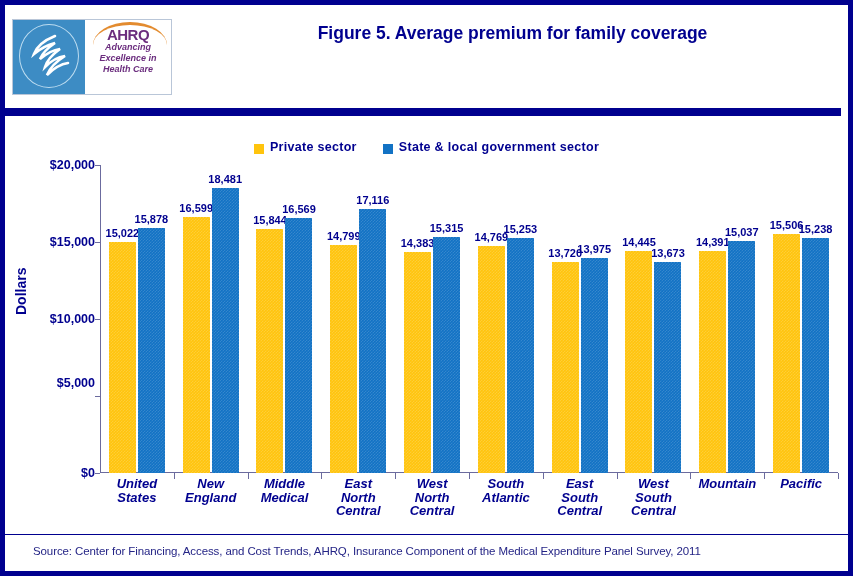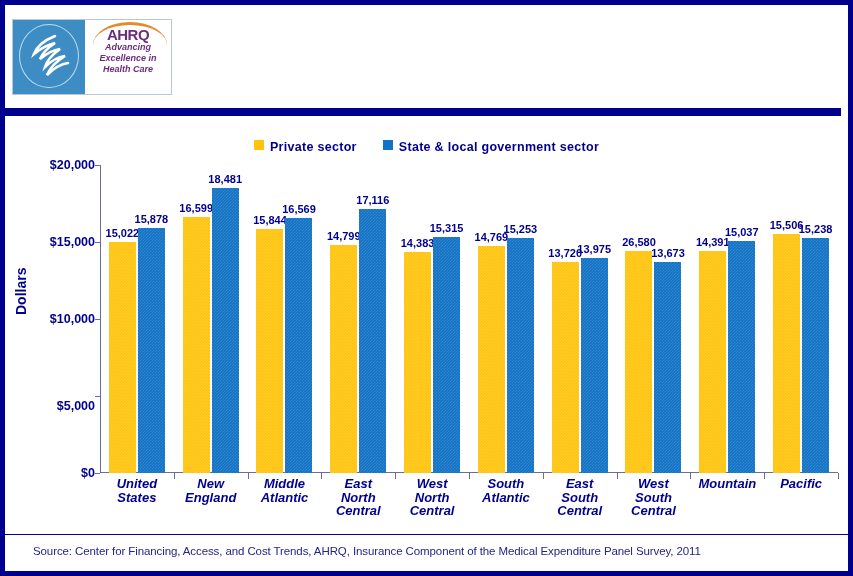--- a/index.html
+++ b/index.html
@@ -119,21 +119,21 @@
     left: 0;
     top: 135px;
     width: 843px;
     display: flex;
     justify-content: center;
     align-items: center;
     gap: 26px;
   }
   .legend-item {
     display: flex;
-    align-items: flex-start;
+    align-items: flex-end;
     gap: 6px;
   }
   .legend-swatch {
     width: 10px;
     height: 10px;
     display: inline-block;
   }
   .legend-label {
     color: #00008f;
     font-size: 12.5px;
@@ -300,41 +300,42 @@
       <div id="ahrq-mark">
         <div id="ahrq-arc"></div>
         <div id="ahrq-word">AHRQ</div>
         <div class="ahrq-tag">Advancing</div>
         <div class="ahrq-tag">Excellence in</div>
         <div class="ahrq-tag">Health Care</div>
       </div>
     </div>
 
     <div id="title">
+      <div>Figure 5. Average premium for family coverage</div>
     </div>
   </div>
 
   <div id="header-rule"></div>
 
   <div id="legend">
       <div class="legend-item">
         <span class="legend-swatch" style="background: rgb(255, 196, 13);"></span>
         <span class="legend-label">Private sector</span>
       </div>
       <div class="legend-item">
         <span class="legend-swatch" style="background: rgb(18, 114, 196);"></span>
         <span class="legend-label">State &amp; local government sector</span>
       </div>
     </div>
 
   <div id="plot-wrap">
     <div id="y-axis-title">Dollars</div>
     <div id="y-labels">
         <div class="y-label" style="top: 308px;">$0</div>
-        <div class="y-label" style="top: 241px;">$5,000</div>
+        <div class="y-label" style="top: 218px;">$5,000</div>
         <div class="y-label" style="top: 154px;">$10,000</div>
         <div class="y-label" style="top: 77px;">$15,000</div>
         <div class="y-label" style="top: 0px;">$20,000</div>
       </div>
     <div id="plot-area">
       <div id="y-axis-line"></div>
       <div id="axis-line"></div>
     <div class="y-tick" style="top: 308px;"></div>
         <div class="y-tick" style="top: 231px;"></div>
         <div class="y-tick" style="top: 154px;"></div>
@@ -359,21 +360,21 @@
         <div class="x-label" style="left: 110.7px;">New
 England</div>
         <div class="group" style="left: 147.6px; width: 73.8px;">
           <div class="bar private" style="left: 8.9px; width: 27px; height: 243.998px;"></div>
           <div class="bar-value" style="left: 22.4px; bottom: 246.998px; text-align: right;">15,844</div>
           <div class="bar govt" style="left: 37.9px; width: 27px; height: 255.163px;"></div>
           <div class="bar-value" style="left: 51.4px; bottom: 258.163px;">16,569</div>
         </div>
         <div class="x-tick" style="left: 221.4px;"></div>
         <div class="x-label" style="left: 184.5px;">Middle
-Atlantic</div>
+Medical</div>
         <div class="group" style="left: 221.4px; width: 73.8px;">
           <div class="bar private" style="left: 8.9px; width: 27px; height: 227.905px;"></div>
           <div class="bar-value" style="left: 22.4px; bottom: 230.905px; margin-top: 14px;">14,799</div>
           <div class="bar govt" style="left: 37.9px; width: 27px; height: 263.586px;"></div>
           <div class="bar-value" style="left: 51.4px; bottom: 266.586px;">17,116</div>
         </div>
         <div class="x-tick" style="left: 295.2px;"></div>
         <div class="x-label" style="left: 258.3px;">East
 North
 Central</div>
@@ -401,21 +402,21 @@
           <div class="bar-value" style="left: 22.4px; bottom: 214.288px;">13,720</div>
           <div class="bar govt" style="left: 37.9px; width: 27px; height: 215.215px;"></div>
           <div class="bar-value" style="left: 51.4px; bottom: 218.215px;">13,975</div>
         </div>
         <div class="x-tick" style="left: 516.6px;"></div>
         <div class="x-label" style="left: 479.7px;">East
 South
 Central</div>
         <div class="group" style="left: 516.6px; width: 73.8px;">
           <div class="bar private" style="left: 8.9px; width: 27px; height: 222.453px;"></div>
-          <div class="bar-value" style="left: 22.4px; bottom: 225.453px;">26,580</div>
+          <div class="bar-value" style="left: 22.4px; bottom: 225.453px;">14,445</div>
           <div class="bar govt" style="left: 37.9px; width: 27px; height: 210.564px;"></div>
           <div class="bar-value" style="left: 51.4px; bottom: 213.564px;">13,673</div>
         </div>
         <div class="x-tick" style="left: 590.4px;"></div>
         <div class="x-label" style="left: 553.5px;">West
 South
 Central</div>
         <div class="group" style="left: 590.4px; width: 73.8px;">
           <div class="bar private" style="left: 8.9px; width: 27px; height: 221.621px;"></div>
           <div class="bar-value" style="left: 22.4px; bottom: 224.621px;">14,391</div>

